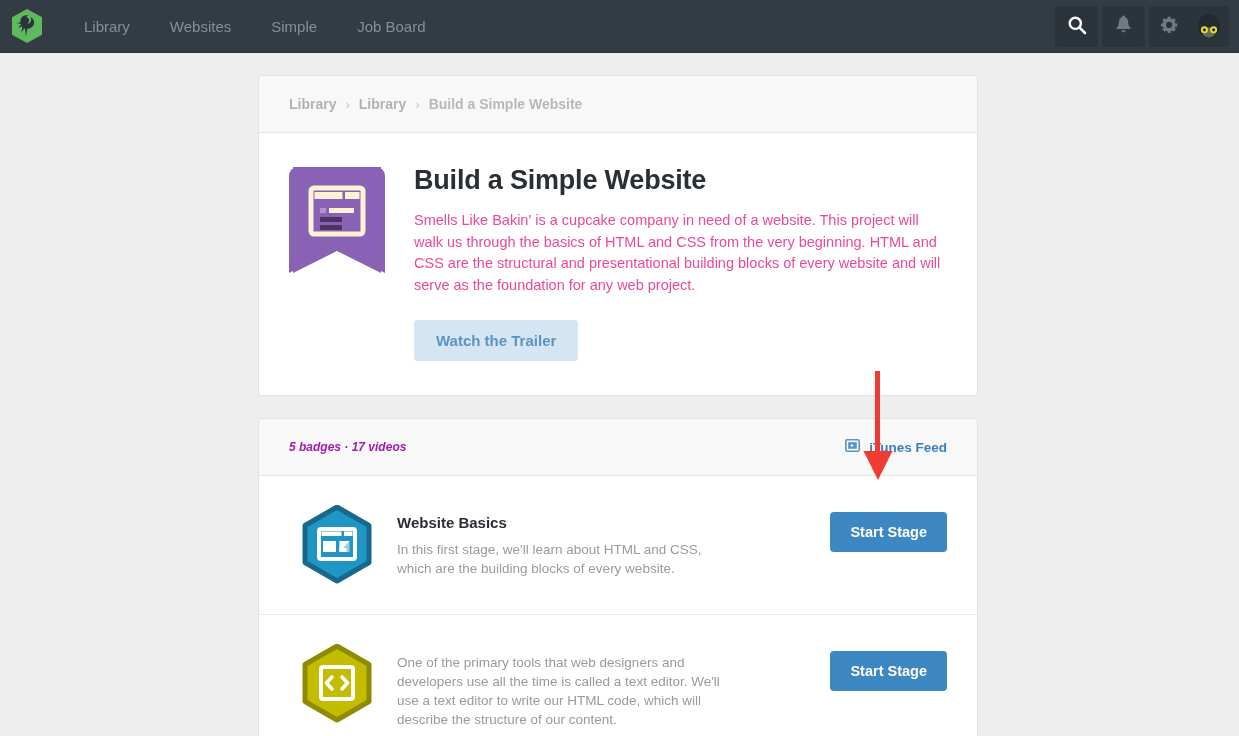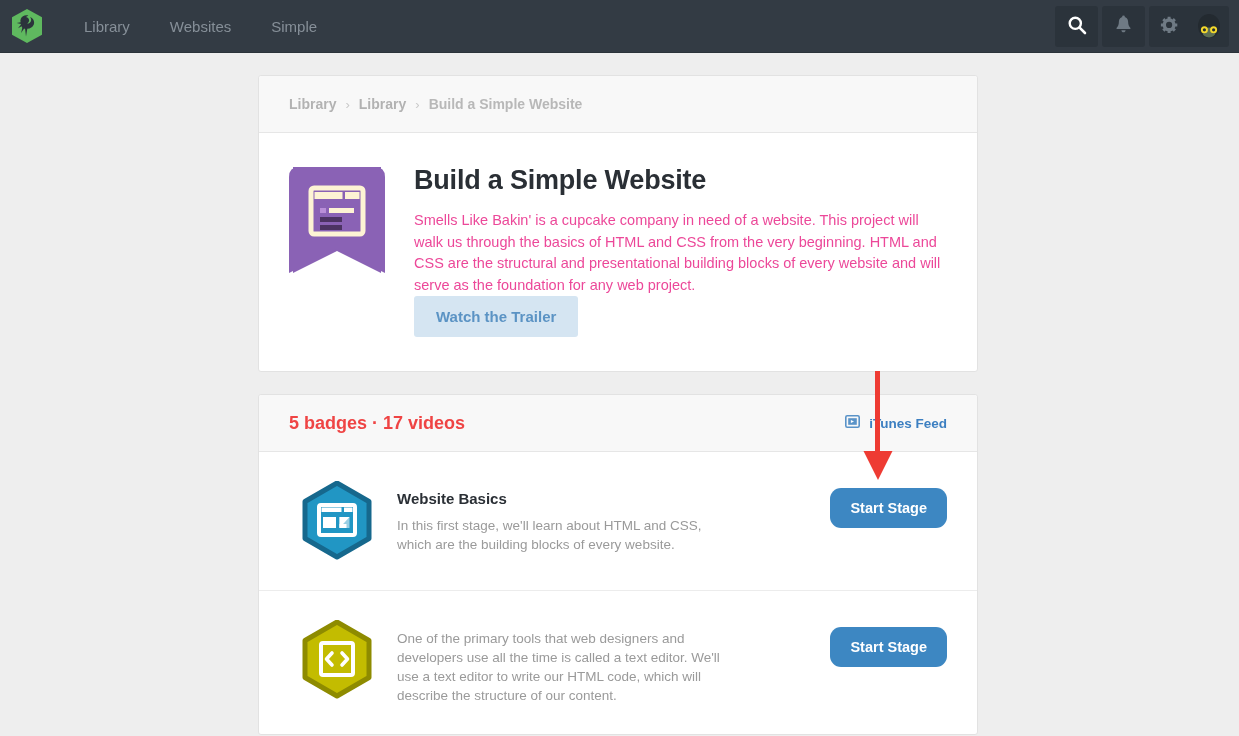--- a/index.html
+++ b/index.html
@@ -146,33 +146,34 @@
 
   .course-desc {
     font-size: 14.5px;
     line-height: 21.5px;
     color: #ec4899;
     max-width: 540px;
   }
 
   .trailer-btn {
     display: inline-block;
+    margin-top: 24px;
     background: #d5e5f2;
     color: #5b93c4;
     font-size: 15px;
     font-weight: bold;
     padding: 12px 22px;
     border: none;
     border-radius: 3px;
     cursor: pointer;
     font-family: inherit;
   }
 
   
-  .meta-text { font-size: 18px; color: #ef4444; font-weight: bold; }
+  .meta-text { font-size: 12px; color: #a21caf; font-weight: bold; font-style: italic; }
 
   .itunes {
     display: flex;
     align-items: center;
     gap: 9px;
     color: #3c7fc1;
     font-size: 13.5px;
     font-weight: bold;
     text-decoration: none;
     cursor: pointer;
@@ -207,21 +208,21 @@
 
   .start-btn {
     flex: none;
     margin-top: 7px;
     background: #3d87c2;
     color: #ffffff;
     font-size: 14.5px;
     font-weight: bold;
     padding: 12px 20px;
     border: none;
-    border-radius: 11px;
+    border-radius: 4px;
     cursor: pointer;
     font-family: inherit;
     white-space: nowrap;
   }
 
   
   .arrow-anno {
     position: absolute;
     left: 862px;
     top: 318px;
@@ -239,20 +240,21 @@
     <svg width="34" height="36" viewBox="0 0 34 36">
       <path d="M17 1 L32 9.3 V26.7 L17 35 L2 26.7 V9.3 Z" fill="#5fb95f"></path>
       <path d="M18.4 7.6c-3.1-1.1-6.4 .3-7.6 3.1-.5 1.2-.5 2.4-.2 3.5l-3.9 .9 4.4 .9c-.2 .3-.4 .6-.5 .9l-2.6 3.4 3.6-2c.1 .5 .4 1 .7 1.4l-1.2 5.4 3-4.6c.3 .2 .7 .3 1 .4l.9 7.5 1.3-7.6c3-.1 5.6-1.9 6.5-4.3 1.1-3-.6-6.3-3.8-7.5 .9 1 1.3 2.2 1.1 3.4-.3 1.9-2 3.2-4 3.1 1.1-.5 1.9-1.5 2-2.7 .2-1.9-1.2-3.6-3.1-3.9l2.4-1.3z" fill="#2b333b"></path>
     </svg>
   </div>
 
   <nav class="nav">
     <a class="nav-item">Library</a>
     <a class="nav-item">Websites</a>
     <a class="nav-item">Simple</a>
+    <a class="nav-item">Job Board</a>
   </nav>
 
   <div class="topbar-right">
 
     <div class="tb-btn">
       <span>
         <svg width="20" height="20" viewBox="0 0 20 20">
           <circle cx="8.3" cy="8.3" r="5.6" fill="none" stroke="#ffffff" stroke-width="2.4"></circle>
           <line x1="12.6" y1="12.6" x2="18" y2="18" stroke="#ffffff" stroke-width="2.6" stroke-linecap="round"></line>
         </svg>

